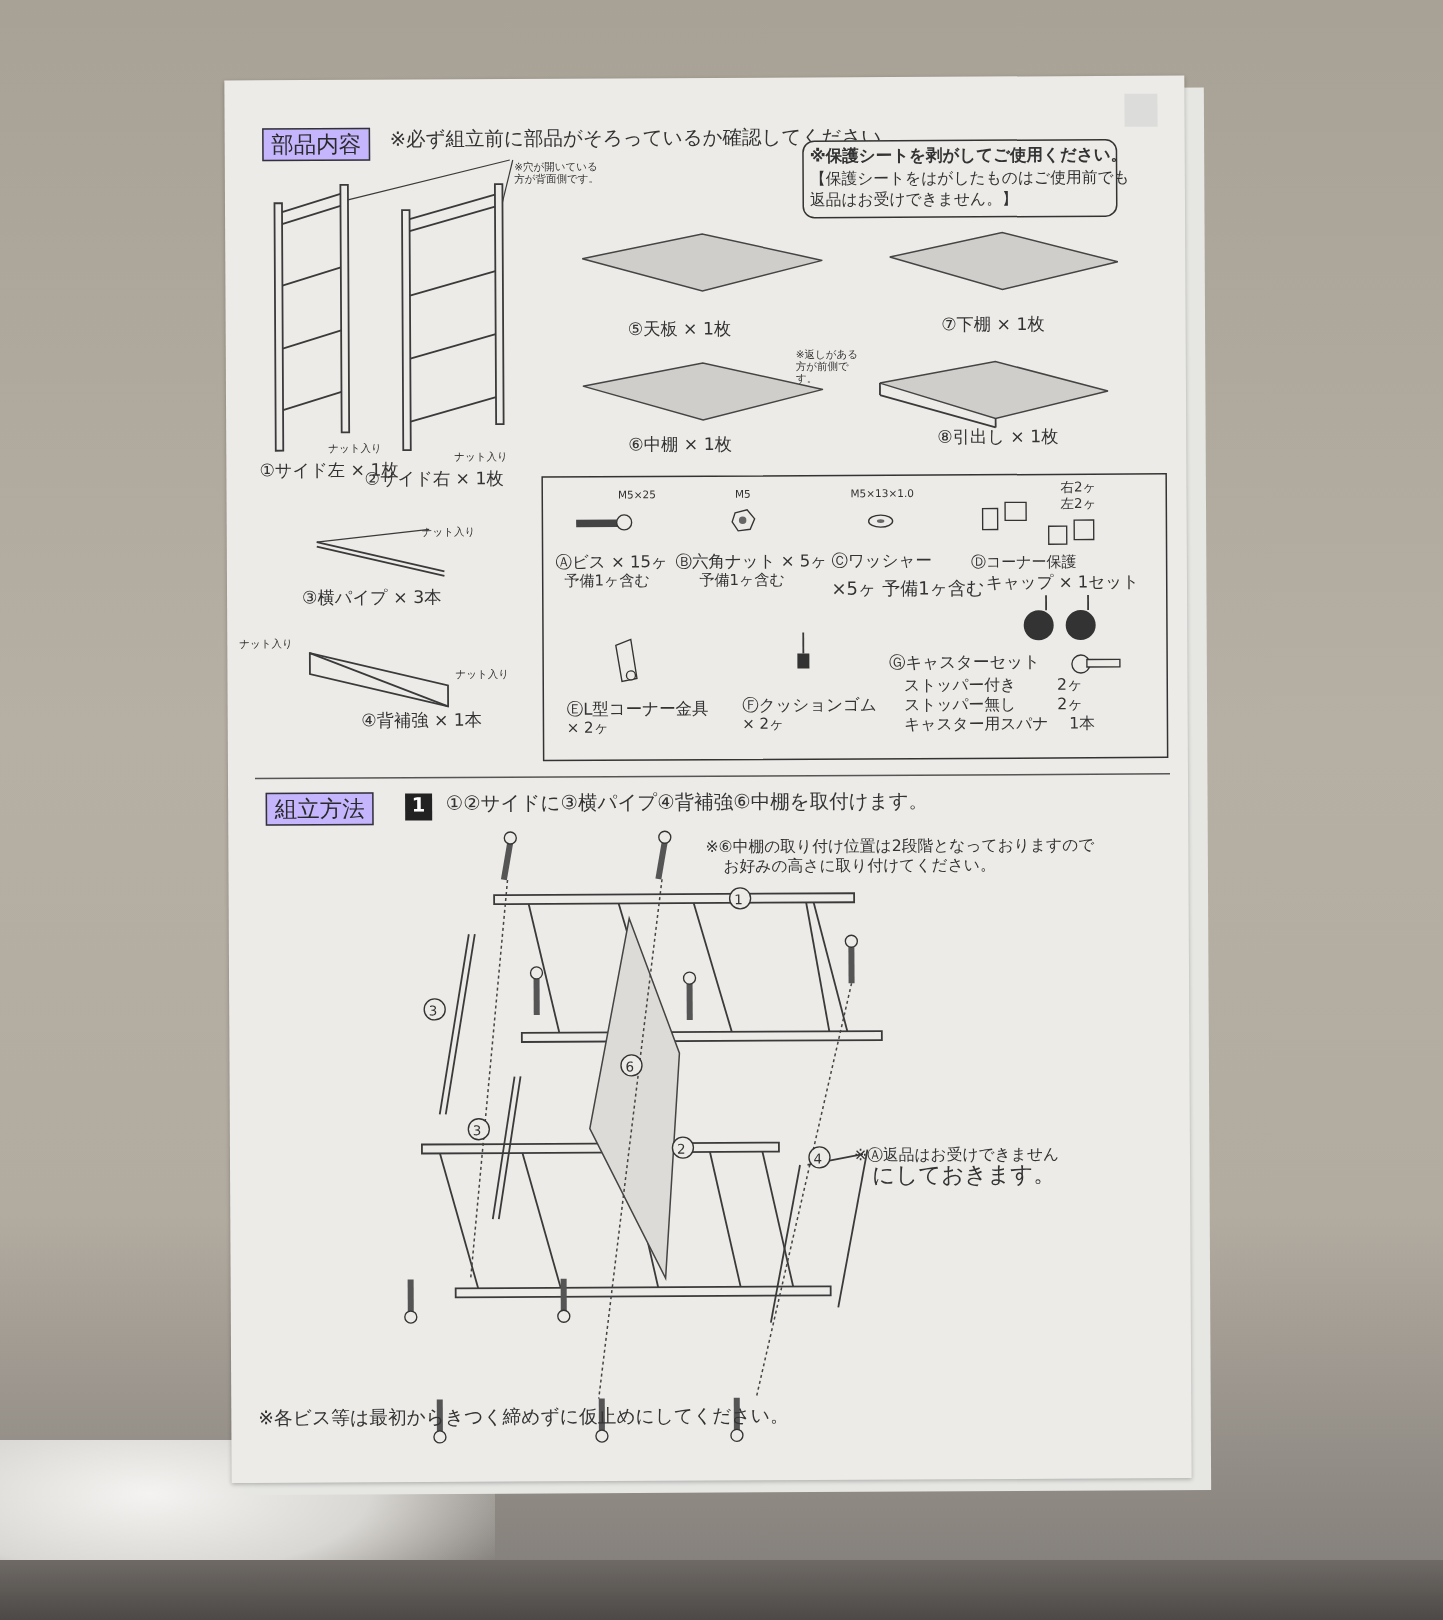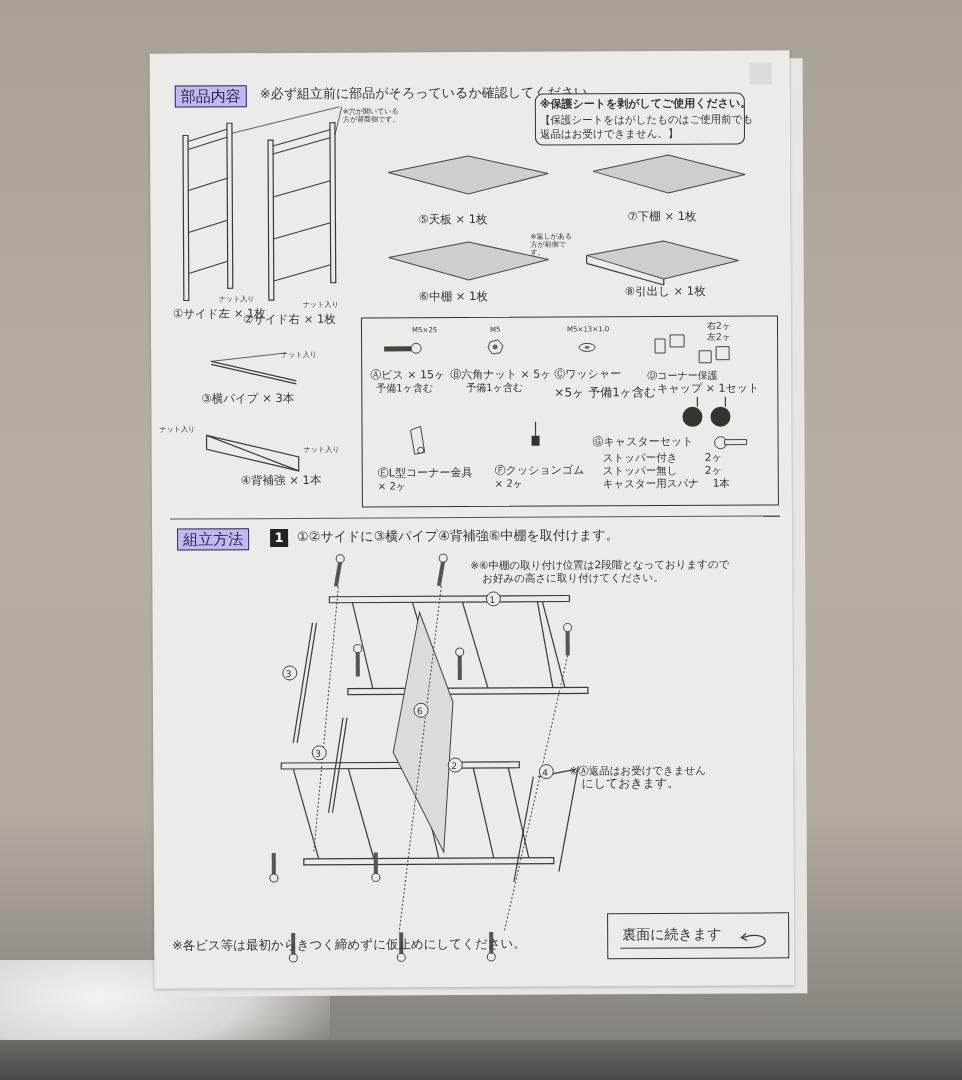--- a/index.html
+++ b/index.html
@@ -247,23 +247,16 @@
       <circle cx="66" cy="200" r="7" class="circ"></circle>
         <text x="62" y="204" class="ctxt">3</text>
       <circle cx="293" cy="220" r="7" class="circ"></circle>
         <text x="289" y="224" class="ctxt">4</text>
       <circle cx="168" cy="158" r="7" class="circ"></circle>
         <text x="164" y="162" class="ctxt">6</text>
     </g>
   </svg>
 
   <div class="txt" style="left:416px;top:712px;font-size:10.5px;">※Ⓐ返品はお受けできません</div>
-  <div class="txt" style="left:428px;top:725px;font-size:12px;">にしておきます。</div>
+  <div class="txt" style="left:428px;top:725px;font-size:15px;">にしておきます。</div>
 
   <div class="txt" style="left:18px;top:885px;font-size:12.5px;">※各ビス等は最初からきつく締めずに仮止めにしてください。</div>
-  <div class="cont-box">
-    <div class="txt" style="left:14px;top:13px;font-size:14px;">裏面に続きます</div>
-    <svg style="left:12px;top:20px;" width="165" height="20">
-      <path d="M0,14 L130,14 C150,14 150,0 130,2 L122,4" class="ln"></path>
-      <path d="M126,0 L121,4 L127,7" class="ln"></path>
-    </svg>
-  </div>
 </div>
 
 </body></html>

